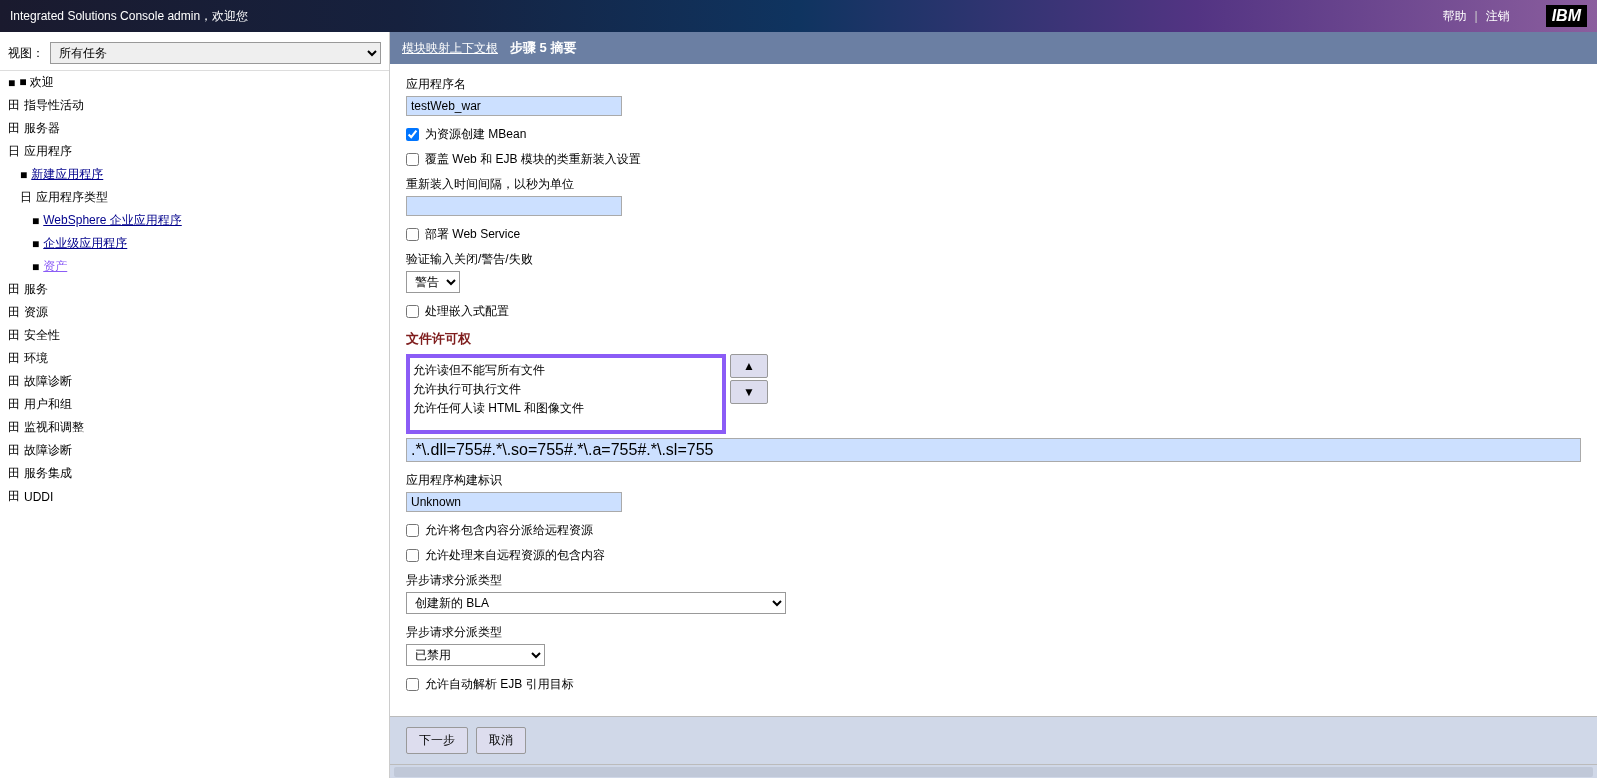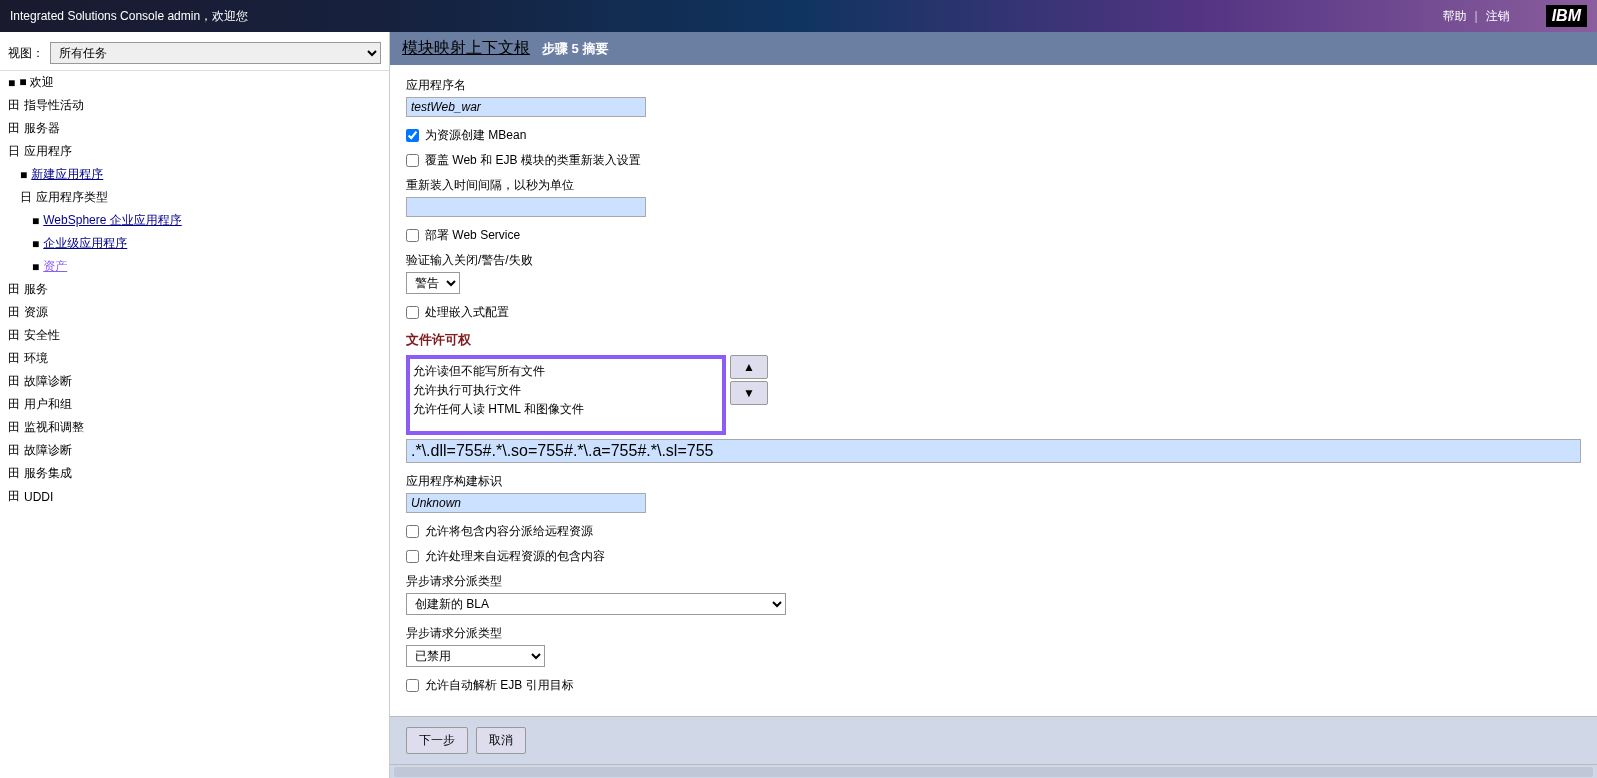--- a/index.html
+++ b/index.html
@@ -81,22 +81,22 @@
     
     .step-nav {
       background: #6b7fa3;
       padding: 6px 12px;
       display: flex;
       gap: 12px;
       align-items: center;
       min-height: 32px;
     }
     .step-nav-link {
-      color: #000000;
-      font-size: 16px;
+      color: #ffffff;
+      font-size: 12px;
       text-decoration: underline;
       cursor: pointer;
     }
     .step-current {
       color: #fff;
       font-size: 13px;
       font-weight: bold;
     }
 
     
@@ -116,21 +116,21 @@
       margin-bottom: 3px;
       color: #000;
     }
 
     .form-input {
       font-size: 12px;
       padding: 2px 4px;
       border: 1px solid #aaa;
       background: #cce0ff;
     }
-    .form-input.wide { width: 240px; font-style: italic; }
+    .form-input.wide { width: 216px; }
 
     .checkbox-row {
       display: flex;
       align-items: center;
       gap: 6px;
       margin-bottom: 8px;
       font-size: 12px;
     }
 
     .section-title {

